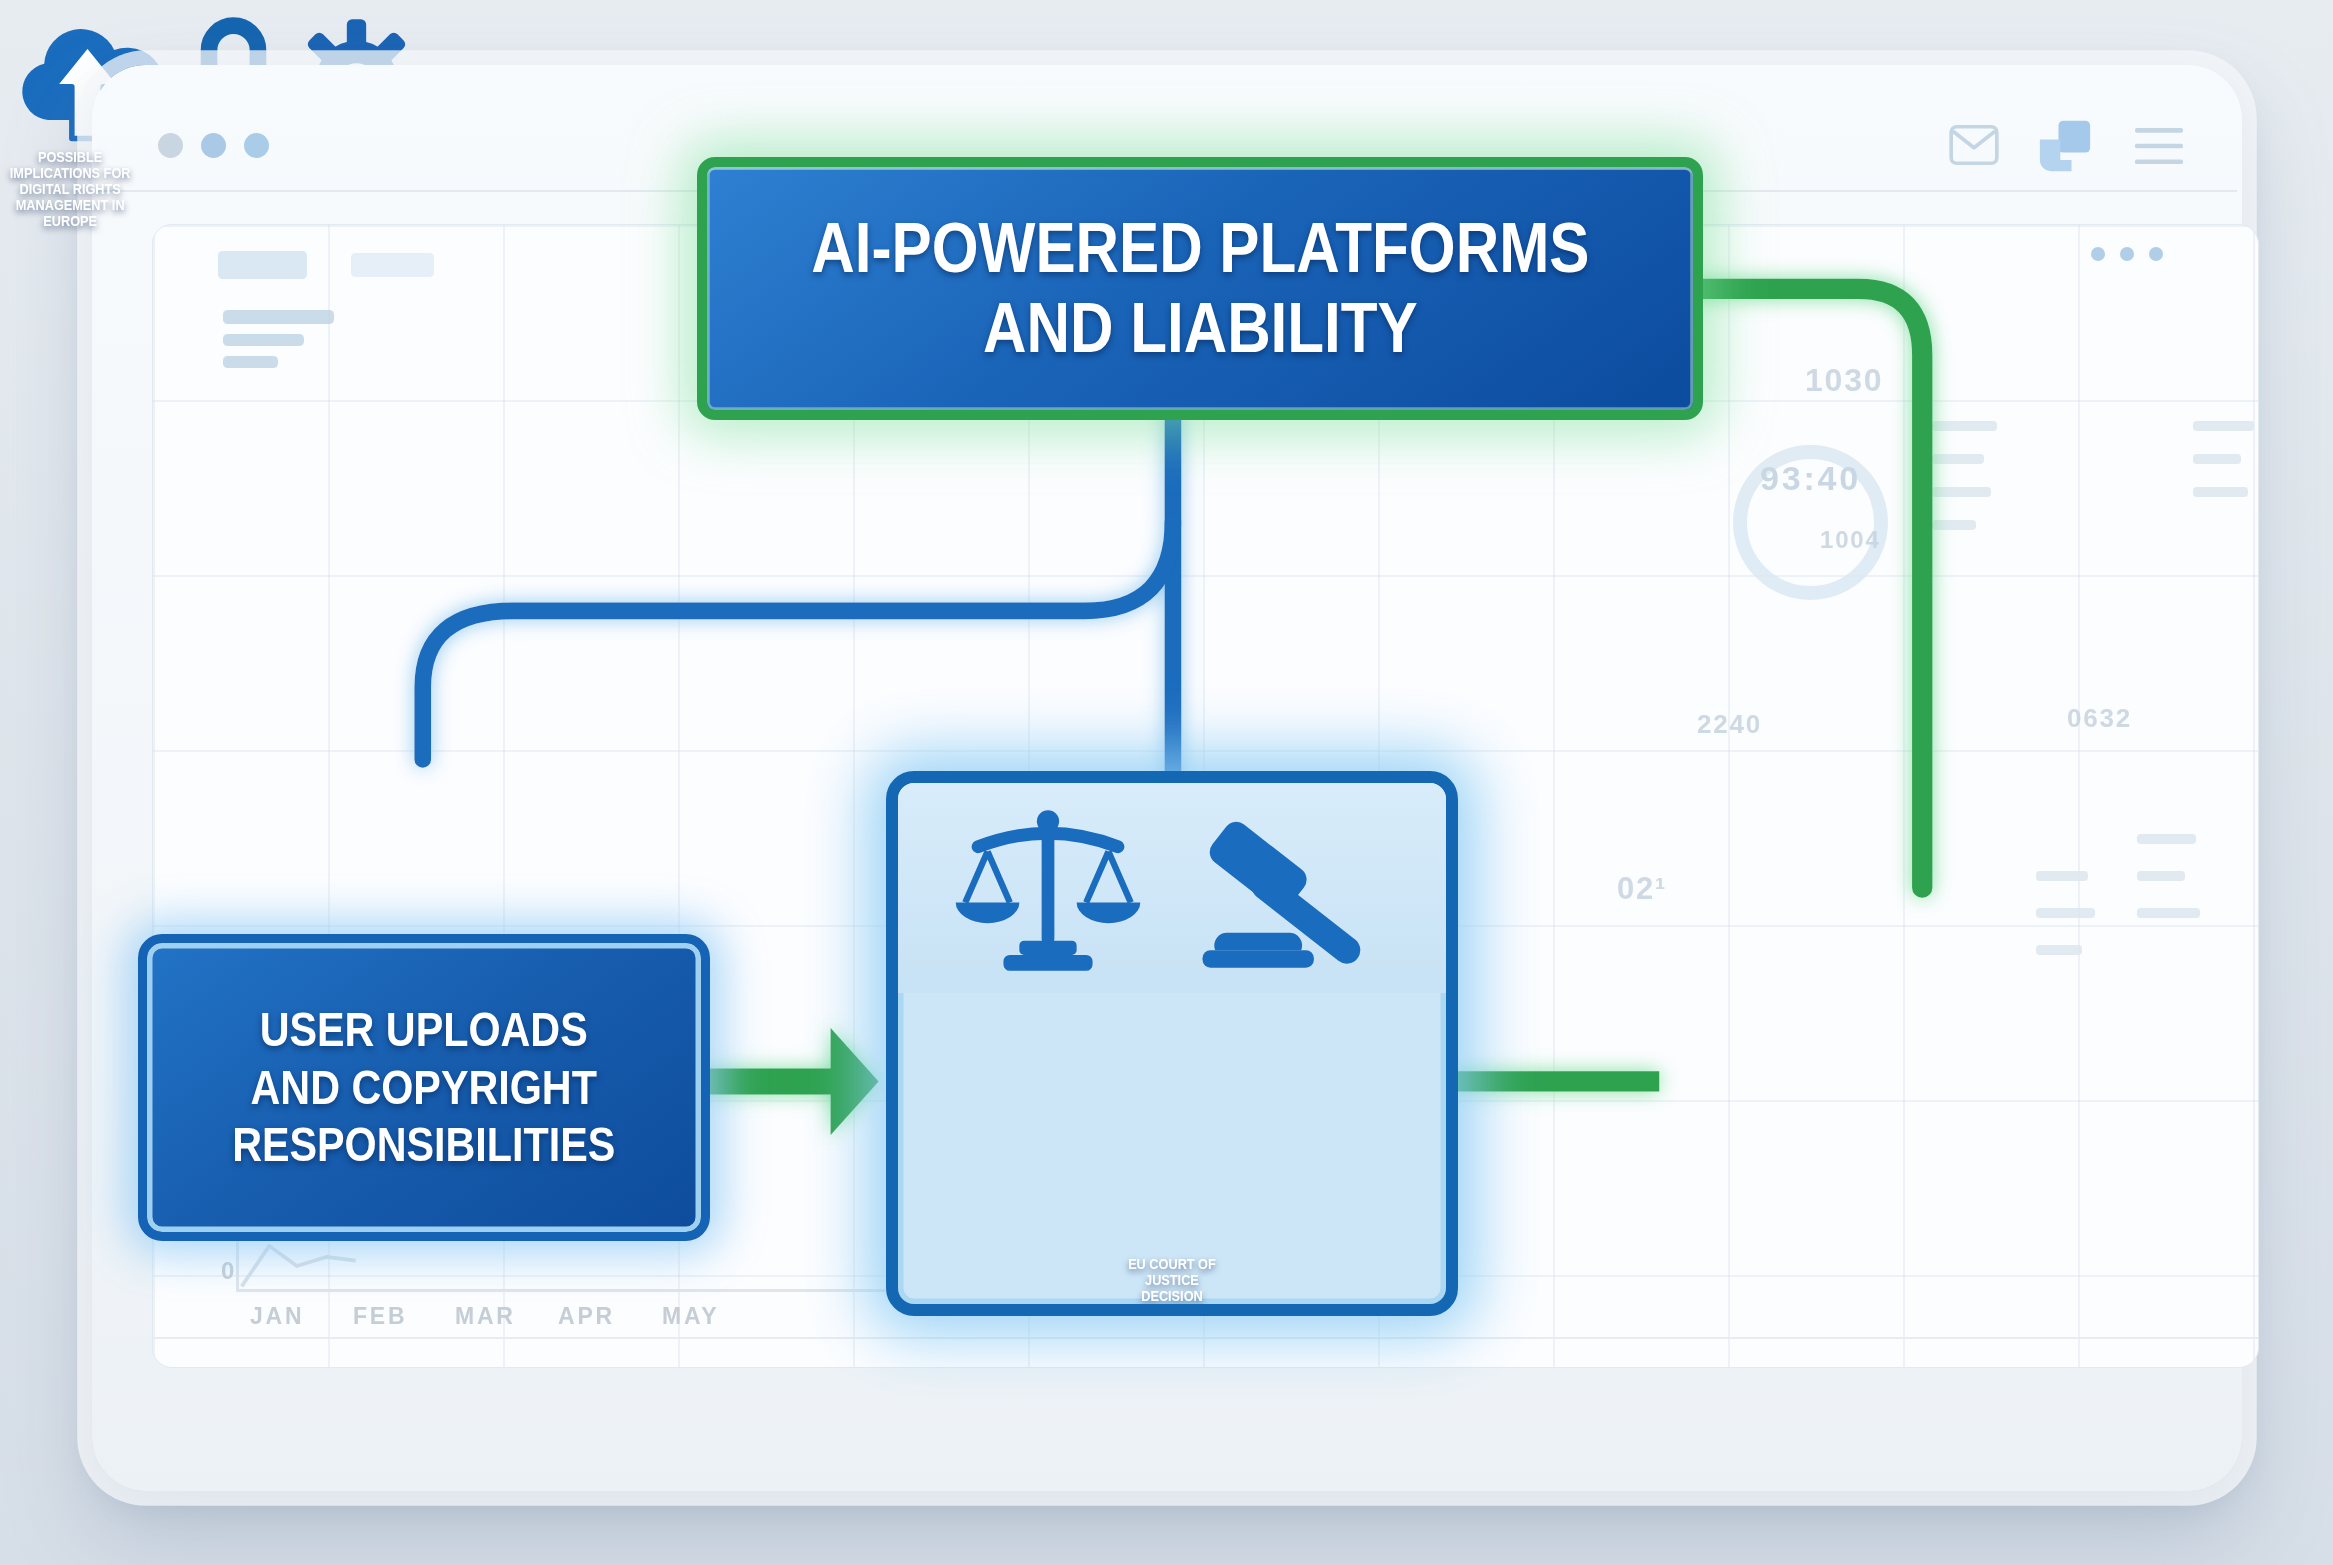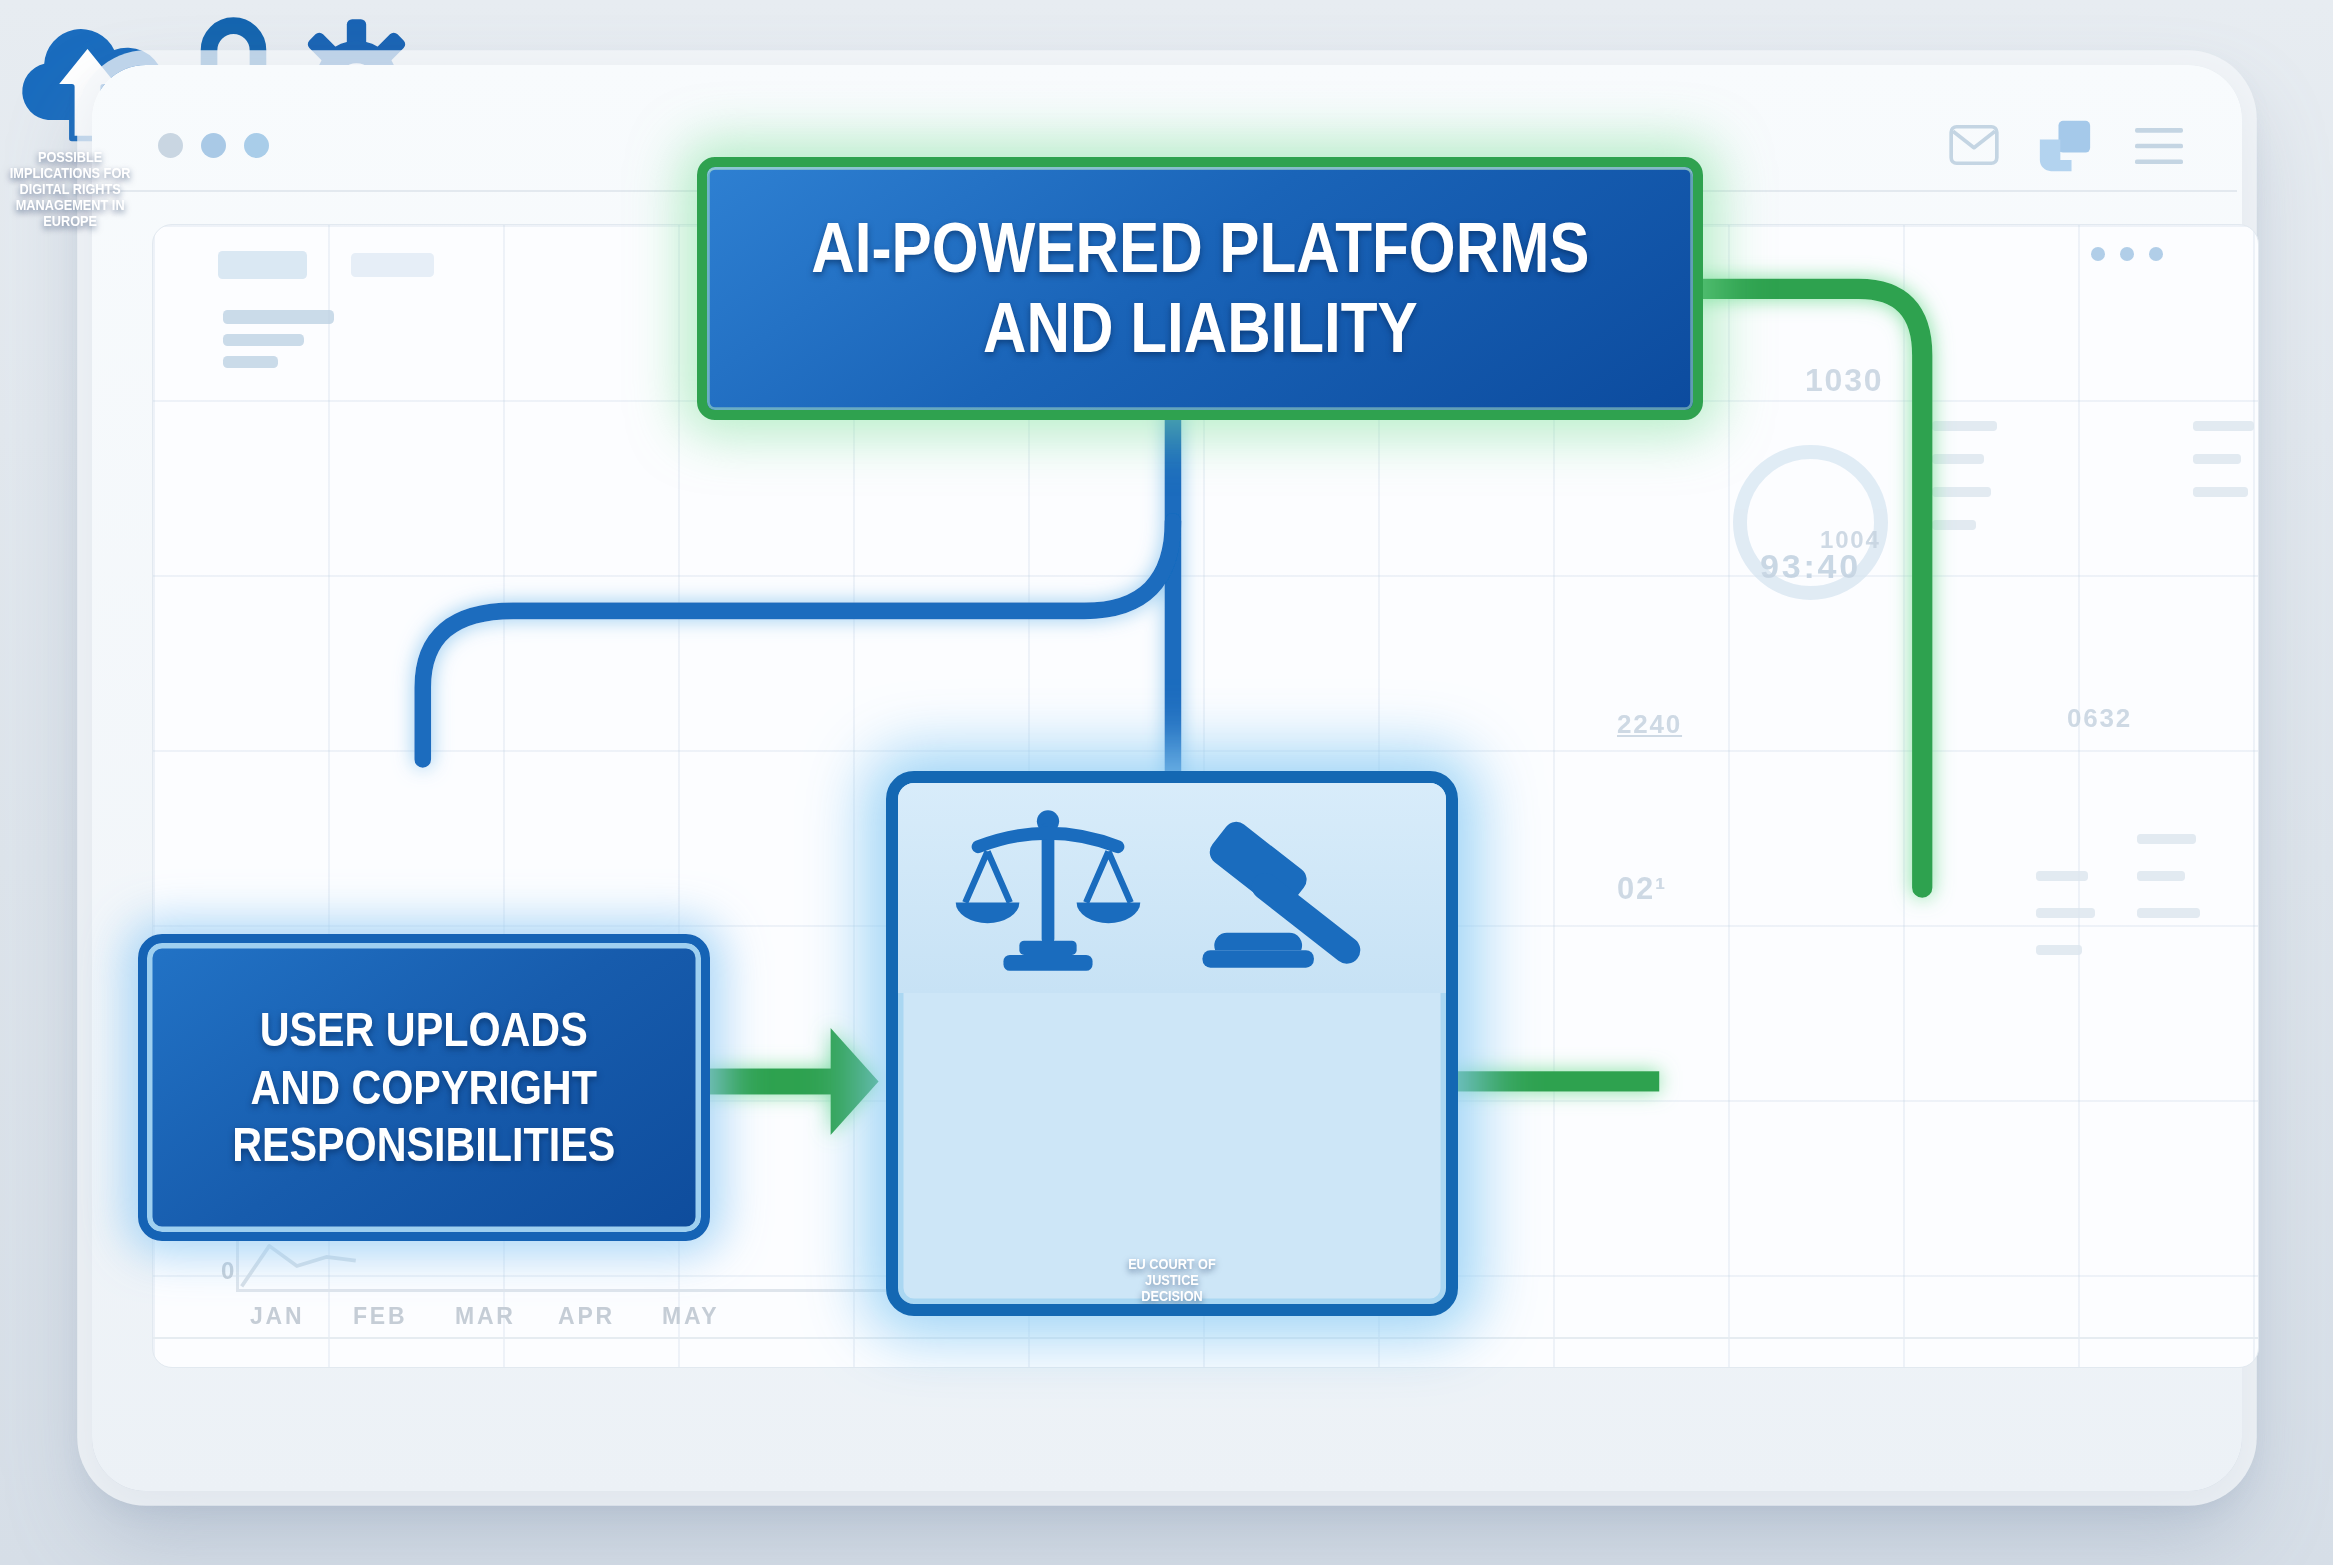--- a/index.html
+++ b/index.html
@@ -25,21 +25,21 @@
       linear-gradient(to right, rgba(178,199,220,.20) 1.8px, transparent 1.8px),
       linear-gradient(to bottom, rgba(178,199,220,.20) 1.8px, transparent 1.8px);
     background-size:175px 175px;
   }
   .decor-bar { position:absolute; background:#cfe0ef; border-radius:4.6px; opacity:.75; }
   .decor-bar.dark { background:#b9cfe2; }
   .mini-bar { position:absolute; height:10px; background:#dbe5ee; border-radius:3.7px; opacity:.8; }
   .faint-label { position:absolute; color:#c6d3e0; font-weight:bold; letter-spacing:1.8px; opacity:.85; }
   .gauge {
     position:absolute; left:1580px; top:220px; width:155px; height:155px; border-radius:50%;
-    border:14px solid #d7e5f1; opacity:.75; display:flex; align-items:flex-end; justify-content:center;
+    border:14px solid #d7e5f1; opacity:.75; display:flex; align-items:flex-start; justify-content:center;
   }
   .gauge-text { color:#b9cbdb; font-size:34px; font-weight:bold; letter-spacing:2.8px; }
   .panel-dots { position:absolute; left:1938px; top:22px; display:flex; gap:14.8px; }
   .panel-dots span { width:14px; height:14px; border-radius:50%; background:#a3c6e4; opacity:.85; display:block; }
   .axis-h { position:absolute; left:83px; top:1064px; width:766px; height:2.8px; background:#dfe5ec; }
   .axis-v { position:absolute; left:83px; top:1011px; width:2.8px; height:56px; background:#dfe5ec; }
   .month { position:absolute; top:1078px; color:#c5cdd6; font-size:23px; font-weight:bold; letter-spacing:2.8px; }
   .zero-label { position:absolute; left:68px; top:1032px; color:#c5cdd6; font-size:24px; font-weight:bold; }
   .bottom-divider { position:absolute; left:0; top:1112px; width:100%; height:1.8px; background:#e6ecf1; }
 
@@ -129,21 +129,21 @@
         <span></span>
         <span></span>
         <span></span>
       </div>
 
     <div class="gauge">
       <span class="gauge-text">93:40</span>
     </div>
     <span class="faint-label" style="left:1652px; top:137px; font-size:32px;">1030</span>
     <span class="faint-label" style="left:1667px; top:301px; font-size:24px;">1004</span>
-    <span class="faint-label" style="left:1464px; top:484px; font-size:26px;text-decoration:underline;">2240</span>
+    <span class="faint-label" style="left:1544px; top:484px; font-size:26px;">2240</span>
     <span class="faint-label" style="left:1464px; top:646px; font-size:31px;">02¹</span>
     <span class="faint-label" style="left:1914px; top:478px; font-size:26px;">0632</span>
 
     <div class="mini-bar" style="left:1779px; top:196px; width:65px;"></div>
     <div class="mini-bar" style="left:1779px; top:229px; width:52px;"></div>
     <div class="mini-bar" style="left:1779px; top:262px; width:59px;"></div>
     <div class="mini-bar" style="left:1779px; top:295px; width:44px;"></div>
     <div class="mini-bar" style="left:2040px; top:196px; width:61px;"></div>
     <div class="mini-bar" style="left:2040px; top:229px; width:48px;"></div>
     <div class="mini-bar" style="left:2040px; top:262px; width:55px;"></div>

